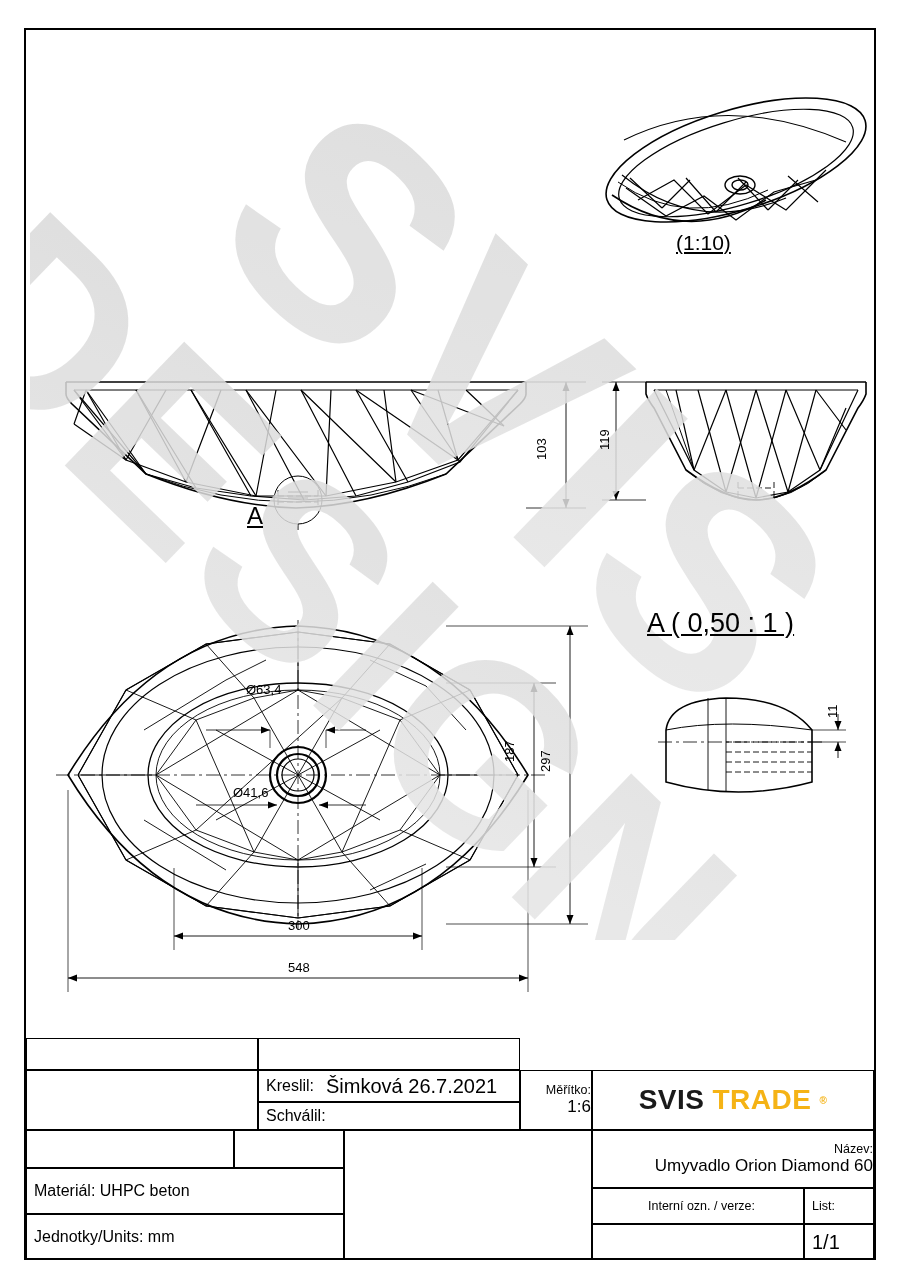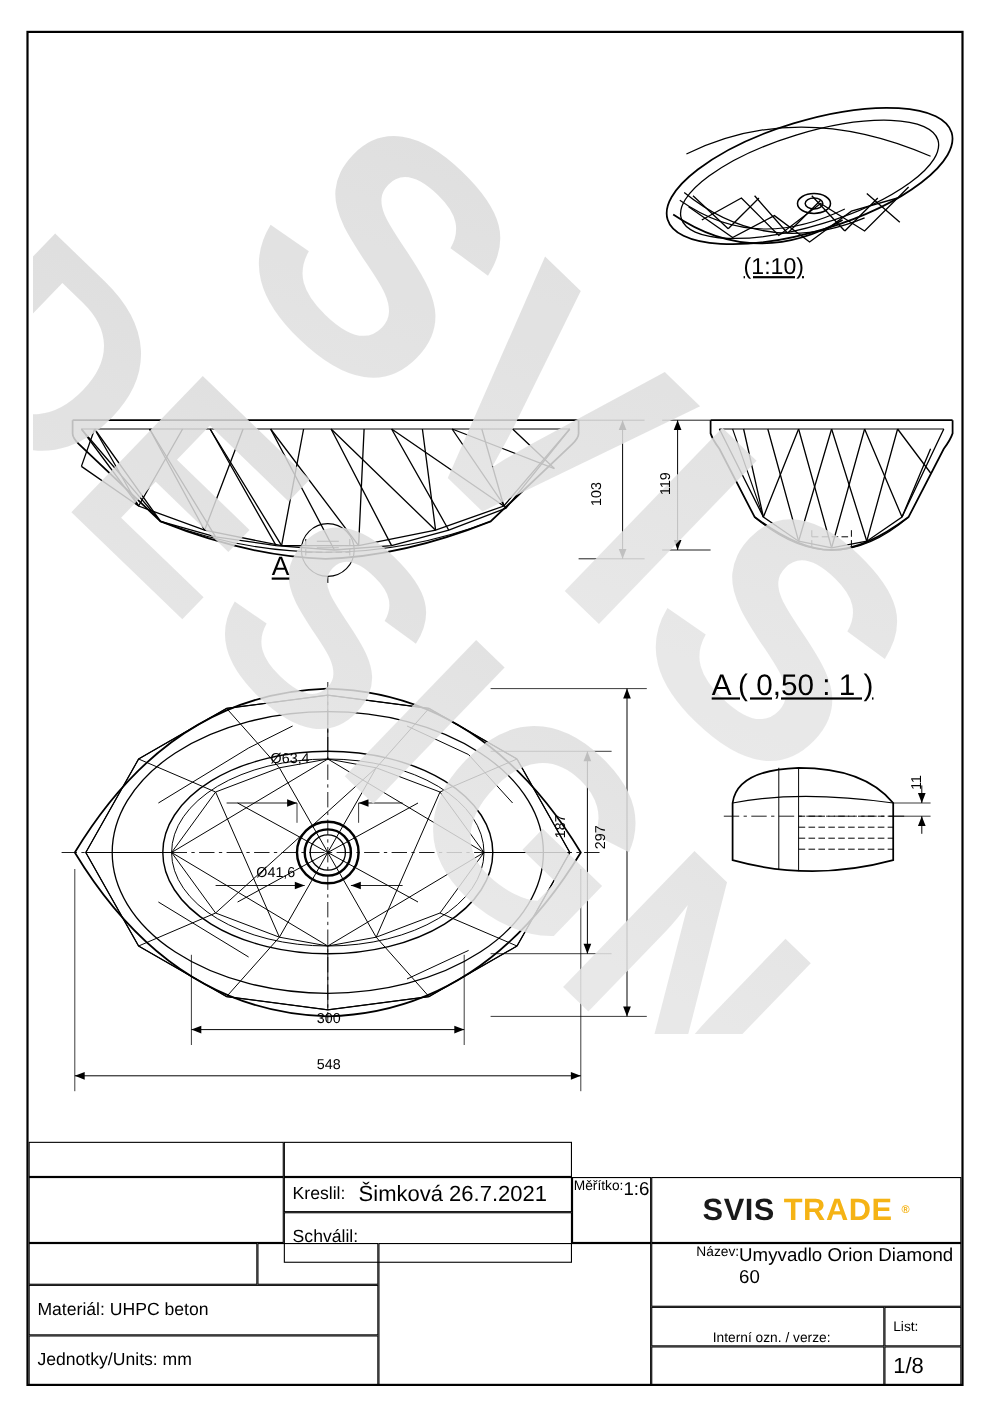--- a/index.html
+++ b/index.html
@@ -102,22 +102,22 @@
     justify-content: center;
     width: 100%;
     gap: 8px;
     font-weight: bold;
     letter-spacing: 0.5px;
   }
   .logo-svis { font-size: 28px; color: #1a1a1a; }
   .logo-trade { font-size: 28px; color: #f5b315; }
   .logo-reg { font-size: 10px; color: #f5b315; vertical-align: super; }
   .stack {
-    flex-direction: row;
-    align-items: flex-start;
+    flex-direction: column;
+    align-items: flex-end;
     justify-content: center;
   }
   .stack .top { font-size: 12.5px; }
   .stack .bot { font-size: 17px; }
 </style>
 </head>
 <body>
 
 <div id="sheet">
 
@@ -311,21 +311,21 @@
   <div class="titleblock">
 
     <div class="tb-cell" style="left:0; top:0; width:232px; height:32px;"></div>
     <div class="tb-cell" style="left:232px; top:0; width:262px; height:32px;"></div>
 
     <div class="tb-cell" style="left:0; top:32px; width:232px; height:60px;"></div>
     <div class="tb-cell" style="left:232px; top:32px; width:262px; height:32px;align-items:center;">
       <span class="tb-text tb-med">Kreslil:</span>
       <span class="tb-big" style="margin-left:12px;">Šimková 26.7.2021</span>
     </div>
-    <div class="tb-cell" style="left:232px; top:64px; width:262px; height:46px;">
+    <div class="tb-cell" style="left:232px; top:64px; width:262px; height:28px;">
       <span class="tb-text tb-med">Schválil:</span>
     </div>
     <div class="tb-cell stack" style="left:494px; top:32px; width:72px; height:60px;">
       <span class="top">Měřítko:</span>
       <span class="bot">1:6</span>
     </div>
     <div class="tb-cell" style="left:566px; top:32px; width:282px; height:60px;">
       <div class="logo-wrap">
         <span class="logo-svis">SVIS</span>
         <span class="logo-trade">TRADE</span>
@@ -334,31 +334,31 @@
     </div>
 
     <div class="tb-cell" style="left:0; top:92px; width:208px; height:38px;"></div>
     <div class="tb-cell" style="left:208px; top:92px; width:110px; height:38px;"></div>
     <div class="tb-cell" style="left:318px; top:92px; width:248px; height:130px;"></div>
     <div class="tb-cell stack" style="left:566px; top:92px; width:282px; height:58px;padding-left:40px;">
       <span class="top">Název:</span>
       <span class="bot">Umyvadlo Orion Diamond 60</span>
     </div>
 
-    <div class="tb-cell" style="left:566px; top:150px; width:212px; height:36px;align-items:flex-end;">
+    <div class="tb-cell" style="left:566px; top:150px; width:212px; height:36px;">
       <span class="tb-text tb-small" style="width:100%; text-align:center;">Interní ozn. / verze:</span>
     </div>
     <div class="tb-cell" style="left:778px; top:150px; width:70px; height:36px;">
       <span class="tb-text tb-small">List:</span>
     </div>
     <div class="tb-cell" style="left:566px; top:186px; width:212px; height:36px;">
       <span class="tb-text tb-med"></span>
     </div>
     <div class="tb-cell" style="left:778px; top:186px; width:70px; height:36px;">
-      <span class="tb-text tb-big">1/8</span>
+      <span class="tb-text tb-big">1/1</span>
     </div>
 
     <div class="tb-cell" style="left:0; top:130px; width:318px; height:46px;">
       <span class="tb-text tb-med">Materiál: UHPC beton</span>
     </div>
     <div class="tb-cell" style="left:0; top:176px; width:318px; height:46px;">
       <span class="tb-text tb-med">Jednotky/Units: mm</span>
     </div>
 
   </div>

